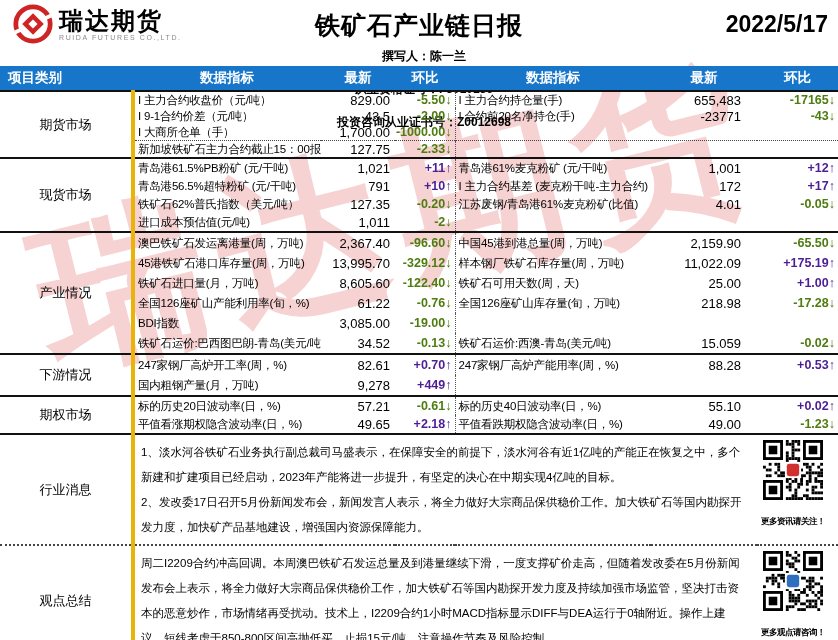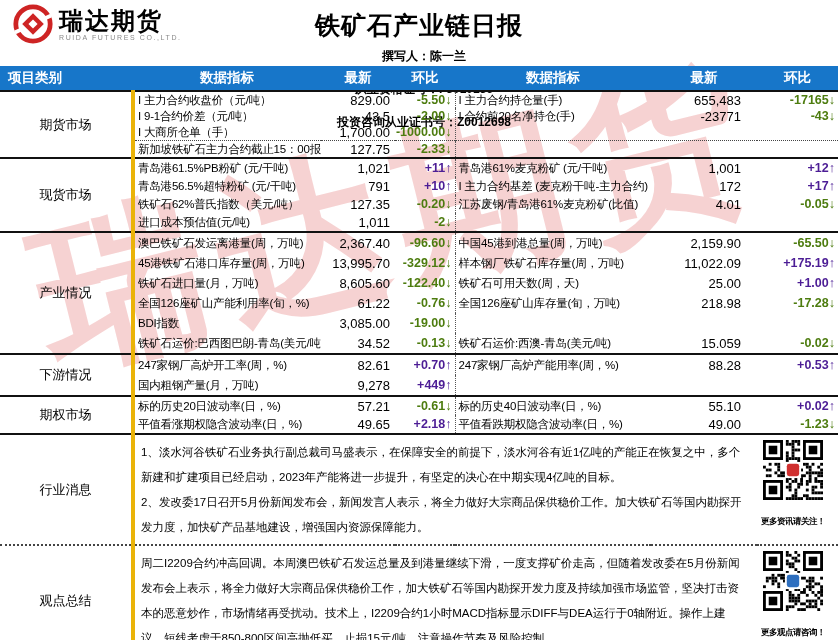--- a/index.html
+++ b/index.html
@@ -55,20 +55,21 @@
         <line x1="3" y1="31" x2="41" y2="13" stroke="#fff" stroke-width="4"></line>
         <rect x="14" y="14" width="16" height="16" fill="#CE2424" transform="rotate(45 22 22)"></rect>
         <rect x="18.6" y="18.6" width="6.8" height="6.8" fill="#fff" transform="rotate(45 22 22)"></rect>
       </svg>
       <div class="logo-text">
         <div class="logo-cn">瑞达期货</div>
         <div class="logo-en">RUIDA FUTURES CO.,LTD.</div>
       </div>
     </div>
     <div class="report-title">铁矿石产业链日报</div>
+    <div class="report-date">2022/5/17</div>
   </div>
 
   <div class="byline">
     <span>撰写人：陈一兰</span>
     <span>从业资格证号：F3010136</span>
     <span>投资咨询从业证书号：Z0012698</span>
   </div>
 
   <table id="report-table">
     <colgroup>

